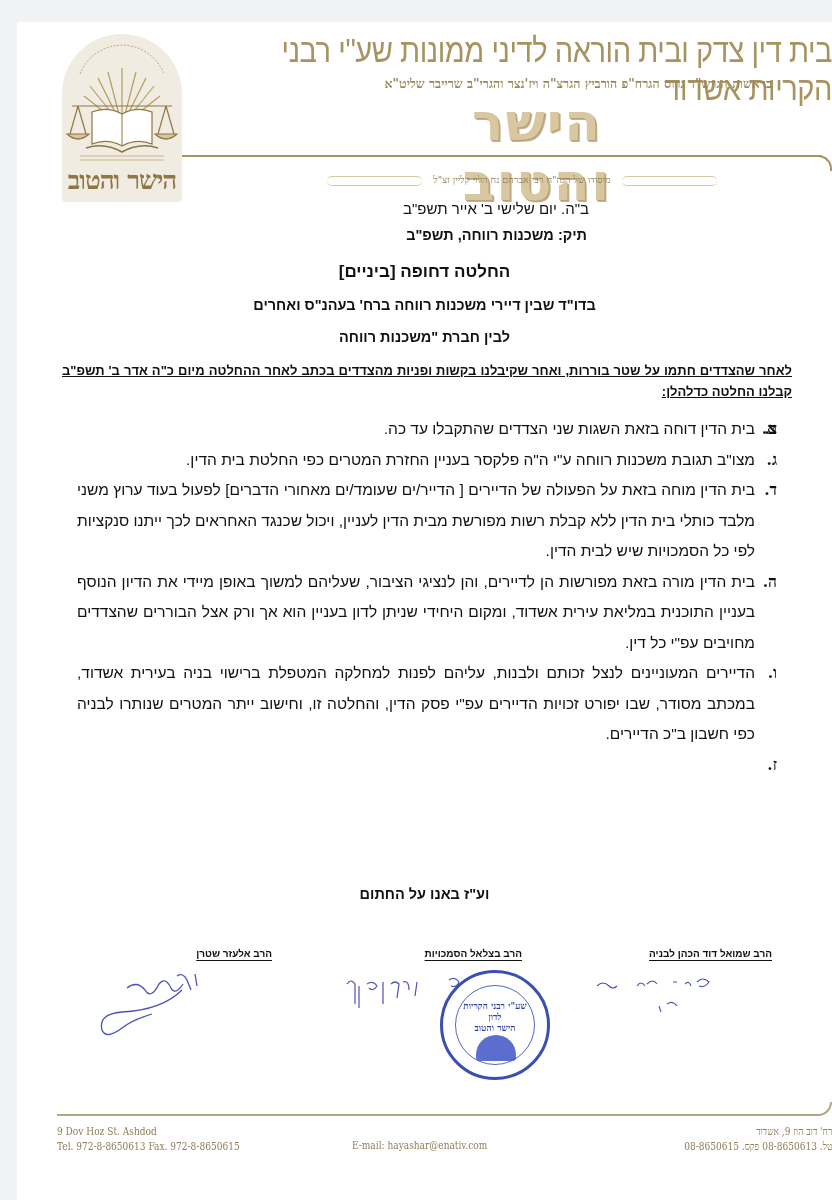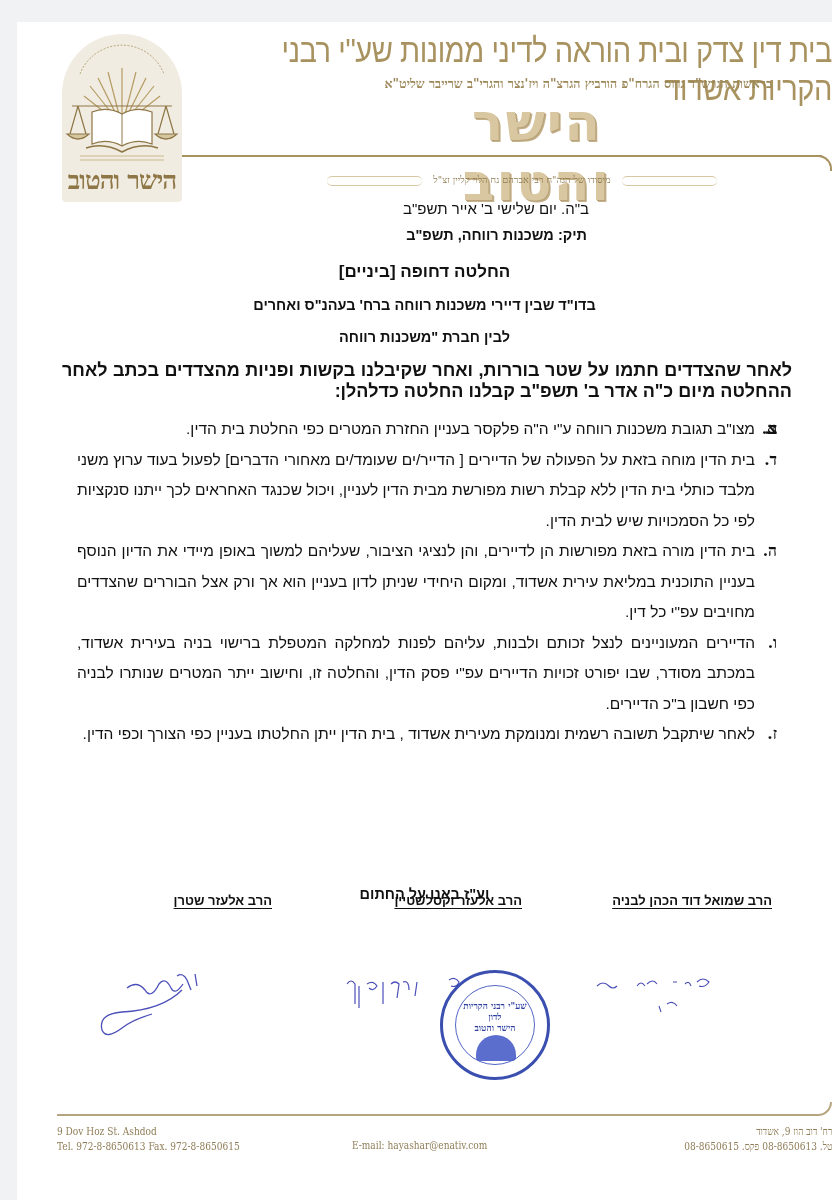--- a/index.html
+++ b/index.html
@@ -65,36 +65,37 @@
     position:absolute; right:245px; top:205px; font-size:14.5px; font-weight:bold; color:#111;
     font-family:"Liberation Sans", sans-serif;
   }
   .centered { position:absolute; left:0; width:815px; text-align:center; direction:rtl;
     font-family:"Liberation Sans", sans-serif; color:#111; font-weight:bold; }
   .decision-title { top:240px; font-size:17px; }
   .parties-1 { top:275px; font-size:14.5px; }
   .parties-2 { top:307px; font-size:14.5px; }
   .intro {
     position:absolute; left:45px; width:730px; top:338px; direction:rtl; text-align:justify;
-    font-family:"Liberation Sans", sans-serif; font-weight:bold; font-size:18px; line-height:21px; color:#111;
+    font-family:"Liberation Sans", sans-serif; font-weight:bold; font-size:13px; line-height:21px; color:#111;
     text-align-last:right;
+    text-decoration:underline;
   }
   .items {
     position:absolute; left:60px; width:700px; top:392px; direction:rtl;
     font-family:"Liberation Sans", sans-serif; font-size:15.5px; line-height:30.5px; color:#111;
     margin:0; padding:0; list-style:none;
   }
   .items li { position:relative; padding-right:22px; text-align:justify; text-align-last:right; }
   .items .mark { position:absolute; right:0; top:0; font-weight:bold; font-family:"DejaVu Serif", serif; }
   .closing { top:864px; font-size:14.5px; }
 
   
   .sig-name {
-    position:absolute; top:871px; direction:rtl; font-family:"Liberation Sans", sans-serif;
-    font-weight:bold; font-size:13px; color:#111; text-decoration:underline; text-underline-offset:3px;
+    position:absolute; top:926px; direction:rtl; font-family:"Liberation Sans", sans-serif;
+    font-weight:bold; font-size:10px; color:#111; text-decoration:underline; text-underline-offset:3px;
   }
   .sig1 { right:60px; }
   .sig2 { right:310px; }
   .sig3 { right:560px; }
   .sig-scribble { position:absolute; }
   .stamp {
     position:absolute; left:423px; top:948px; width:110px; height:110px; border-radius:50%;
     border:3px solid #3a4fb0; box-sizing:border-box;
   }
   .stamp-inner {
@@ -187,47 +188,47 @@
   <div class="centered parties-2">לבין חברת "משכנות רווחה</div>
 
   <div class="intro">לאחר שהצדדים חתמו  על שטר בוררות, ואחר שקיבלנו בקשות ופניות מהצדדים בכתב לאחר ההחלטה מיום כ"ה אדר ב' תשפ"ב קבלנו החלטה כדלהלן:</div>
 
   <ol class="items">
     <li>
       <span class="mark">א.</span>
     </li>
     <li>
       <span class="mark">ב.</span>
+      <span>בית הדין דוחה בזאת השגות שני הצדדים שהתקבלו עד כה.</span>
     </li>
     <li>
       <span class="mark">ג.</span>
       <span>מצו"ב תגובת משכנות רווחה ע"י ה"ה פלקסר בעניין החזרת המטרים כפי החלטת בית הדין.</span>
     </li>
     <li>
       <span class="mark">ד.</span>
       <span>בית הדין מוחה בזאת על הפעולה של הדיירים [ הדייר/ים שעומד/ים מאחורי הדברים] לפעול בעוד ערוץ משני מלבד כותלי בית הדין ללא קבלת רשות מפורשת מבית הדין לעניין, ויכול שכנגד האחראים לכך ייתנו סנקציות לפי כל הסמכויות שיש לבית הדין.</span>
     </li>
     <li>
       <span class="mark">ה.</span>
       <span>בית הדין מורה בזאת מפורשות הן לדיירים, והן לנציגי הציבור, שעליהם למשוך באופן מיידי את הדיון הנוסף בעניין התוכנית במליאת עירית אשדוד, ומקום היחידי שניתן לדון בעניין הוא אך ורק אצל הבוררים שהצדדים מחויבים עפ"י כל דין.</span>
     </li>
     <li>
       <span class="mark">ו.</span>
       <span>הדיירים המעוניינים לנצל זכותם ולבנות, עליהם לפנות למחלקה המטפלת ברישוי בניה בעירית אשדוד, במכתב מסודר, שבו יפורט זכויות הדיירים עפ"י פסק הדין, והחלטה זו, וחישוב ייתר המטרים שנותרו לבניה כפי חשבון ב"כ הדיירים.</span>
     </li>
     <li>
       <span class="mark">ז.</span>
-      <span>לאחר שיתקבל תשובה רשמית ומנומקת מעירית אשדוד , בית הדין ייתן החלטתו בעניין כפי הצורך וכפי הדין.</span>
     </li>
   </ol>
 
   <div class="centered closing">וע"ז באנו על החתום</div>
 
   <div class="sig-name sig1">הרב שמואל דוד הכהן לבניה</div>
-  <div class="sig-name sig2">הרב אלעזר וקסלשטיין</div>
+  <div class="sig-name sig2">הרב בצלאל הסמכויות</div>
   <div class="sig-name sig3">הרב אלעזר שטרן</div>
 
   <svg class="sig-scribble" style="left:560px; top:950px;" width="160" height="50">
     <g fill="none" stroke="#4b4fb8" stroke-width="1.1">
       <path d="M120 10 q6 -6 12 0 q-4 6 -10 4 M108 12 q4 -4 6 2 M96 10 l4 0 M70 12 q6 -6 10 0 M60 14 q4 -6 8 0 M20 14 q6 -6 12 0 q4 4 8 0"></path>
       <path d="M90 32 q6 -4 10 2 M82 34 l2 6"></path>
     </g>
   </svg>
   <svg class="sig-scribble" style="left:320px; top:950px;" width="140" height="55">
     <g fill="none" stroke="#4b4fb8" stroke-width="1.2">

